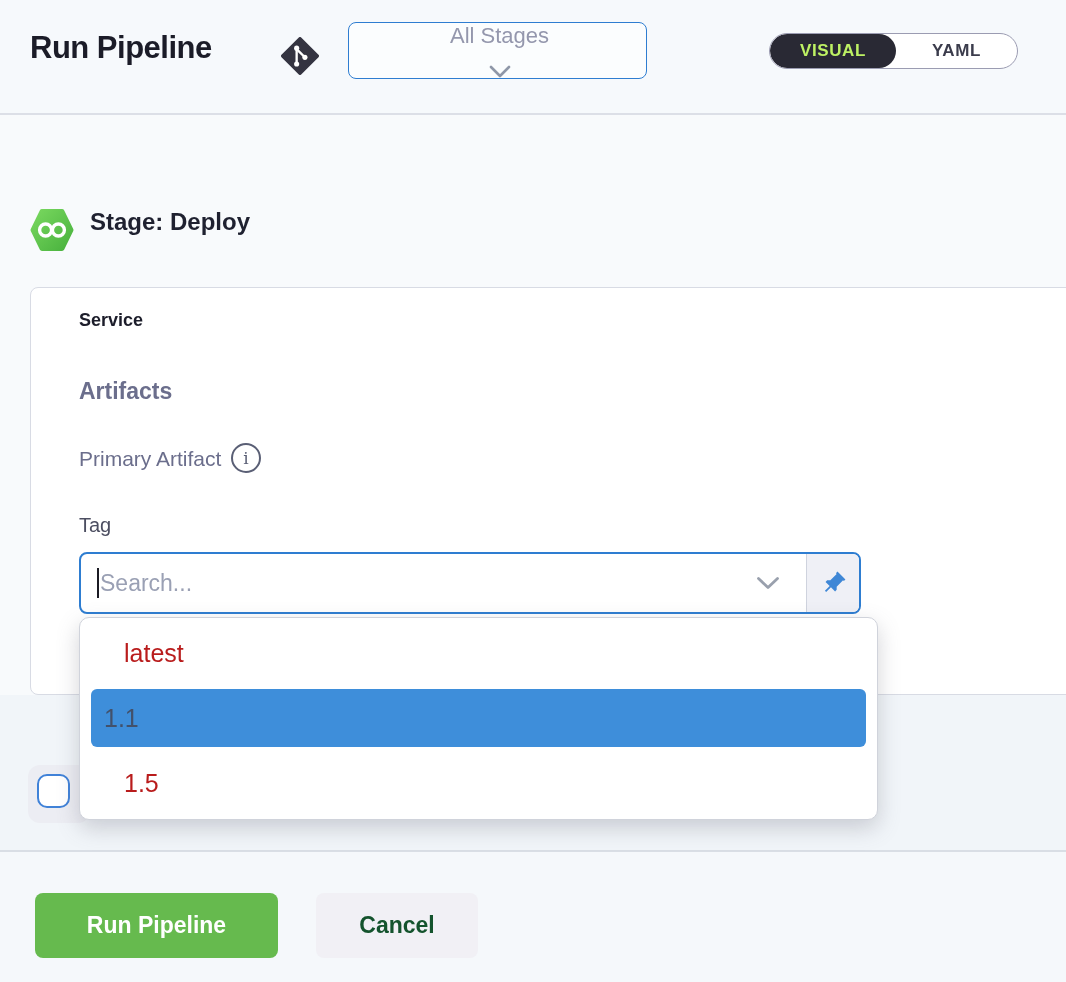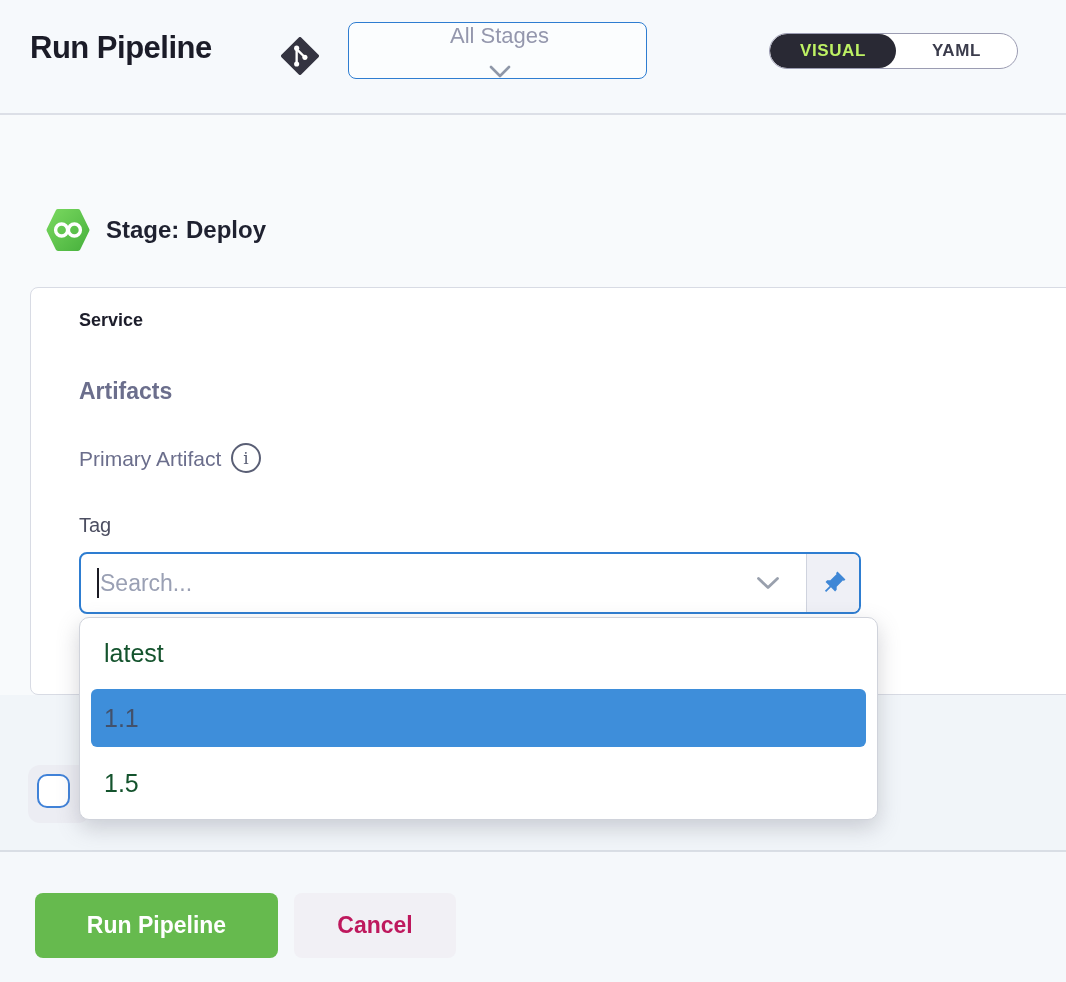--- a/index.html
+++ b/index.html
@@ -19,21 +19,21 @@
   .stage-select-label { font-size:22px; color:#9497ad; flex:1; }
   .toggle { position:absolute; left:769px; top:33px; width:249px; height:36px;
             border:1.5px solid #9b9cb2; border-radius:18px; background:#ffffff;
             display:flex; overflow:hidden; }
   .toggle-seg { flex:1; display:flex; align-items:center; justify-content:center;
                 font-size:17px; font-weight:700; letter-spacing:0.6px; cursor:pointer; }
   .toggle-seg.active { background:#292934; color:#bef264; border-radius:18px; flex:1.04; }
   .toggle-seg.inactive { color:#3b3c4c; }
 
   
-  .stage-row { position:absolute; left:46px; top:208px; display:flex; align-items:center; }
+  .stage-row { position:absolute; left:30px; top:208px; display:flex; align-items:flex-start; }
   .cd-icon { width:44px; height:44px; margin-right:16px; }
   .stage-label { font-size:24px; font-weight:600; color:#1f2130; }
 
   
   .card { position:absolute; left:30px; top:287px; width:1060px; height:408px;
           background:#ffffff; border:1px solid #d8dbe4; border-radius:8px; }
   .h-service   { position:absolute; left:48px; top:22px; font-size:18px; font-weight:700; color:#1c1d2a; }
   .h-artifacts { position:absolute; left:48px; top:90px; font-size:23px; font-weight:700; color:#6b6e8c; }
   .h-primary   { position:absolute; left:48px; top:159px; font-size:21px; font-weight:400; color:#6b6e8c; }
   .info-icon { position:absolute; left:200px; top:155px; width:30px; height:30px;
@@ -51,41 +51,41 @@
                background:transparent; font-family:inherit; }
   .tag-input::placeholder { color:#9aa0b4; }
   .chevron-in-input { position:absolute; right:26px; top:22px; }
   .pin-section { width:53px; border-left:1px solid #cfd3de; background:#eff0f6;
                  display:flex; align-items:center; justify-content:center; cursor:pointer; }
 
   
   .dropdown { position:absolute; left:79px; top:617px; width:799px; height:203px;
               background:#ffffff; border:1px solid #d0d3db; border-radius:10px;
               box-shadow:0 8px 22px rgba(96,97,112,0.28); z-index:5; overflow:hidden; }
-  .dd-option { font-size:25px; color:#14532d; display:flex; align-items:center; cursor:pointer; }
+  .dd-option { font-size:25px; color:#b91c1c; display:flex; align-items:center; cursor:pointer;margin-left:20px; }
   .dd-plain { height:71px; padding-left:24px; }
   .dd-highlight { height:58px; margin:0 11px; padding-left:13px; background:#3e8eda;
                   border-radius:6px; color:#42516b; }
   .dd-last { height:72px; padding-left:24px; }
 
   
   .strip { position:absolute; left:0; top:695px; width:1066px; height:155px; background:#f1f5f9; }
   .checkbox-halo { position:absolute; left:28px; top:765px; width:62px; height:58px;
                    background:#ecedf3; border-radius:12px; }
   .checkbox { position:absolute; left:37px; top:774px; width:33px; height:34px;
               background:#ffffff; border:2.5px solid #4082d8; border-radius:10px; cursor:pointer; }
 
   
   .footer { position:absolute; left:0; top:850px; width:1066px; height:132px;
             background:#f5f8fb; border-top:2px solid #d9dee5; }
   .btn { position:absolute; top:41px; height:65px; border:none; border-radius:8px;
          font-family:inherit; font-size:23px; font-weight:700; cursor:pointer;
          display:flex; align-items:center; justify-content:center; }
   .btn-run { left:35px; width:243px; background:#66ba4e; color:#ffffff; }
-  .btn-cancel { left:294px; width:162px; background:#f1f0f5; color:#be185d; }
+  .btn-cancel { left:316px; width:162px; background:#f1f0f5; color:#14532d; }
 </style>
 </head>
 <body>
 
 <div class="screen">
 
   <div class="header">
     <div class="page-title">Run Pipeline</div>
 
     <svg class="git-icon" viewBox="0 0 34 34">

